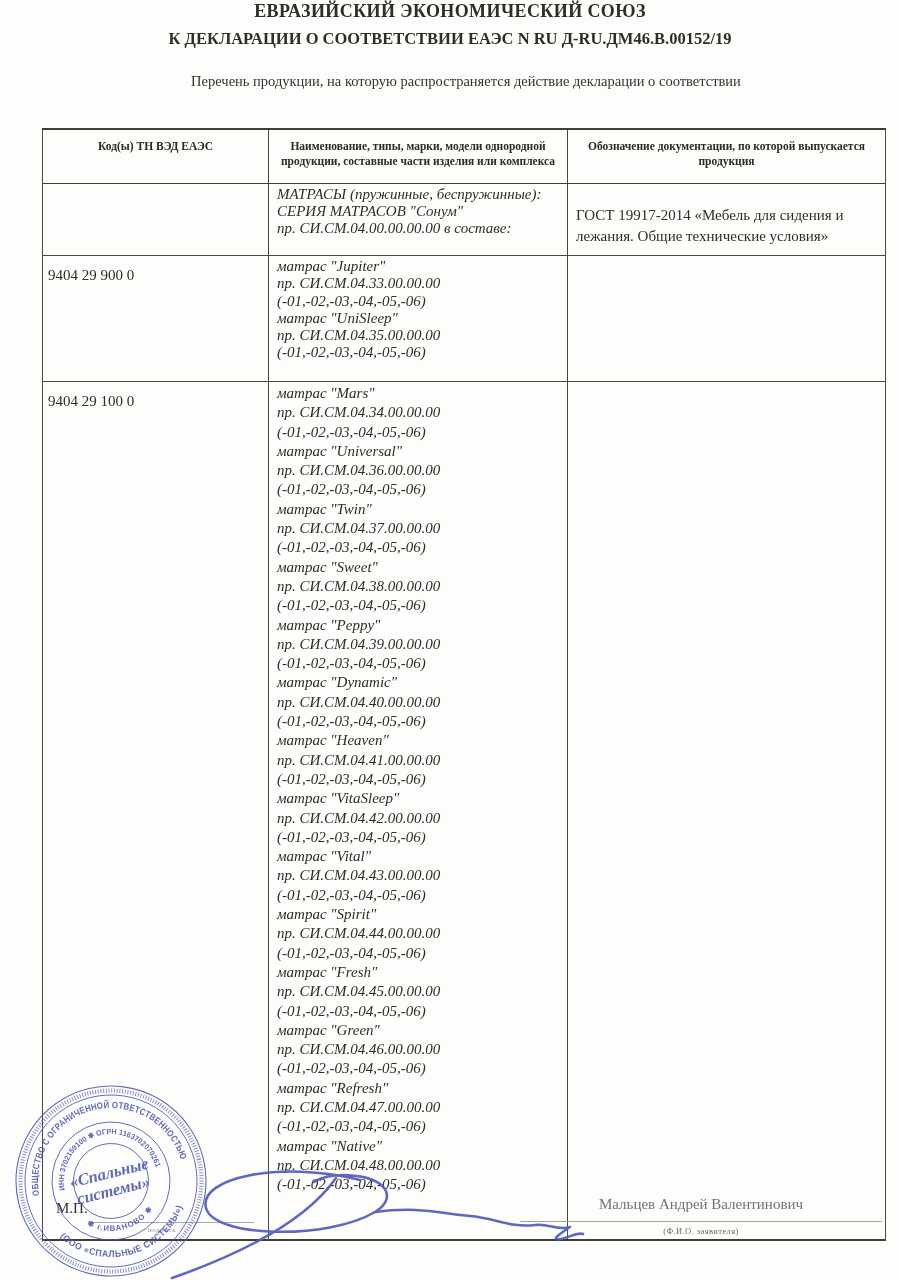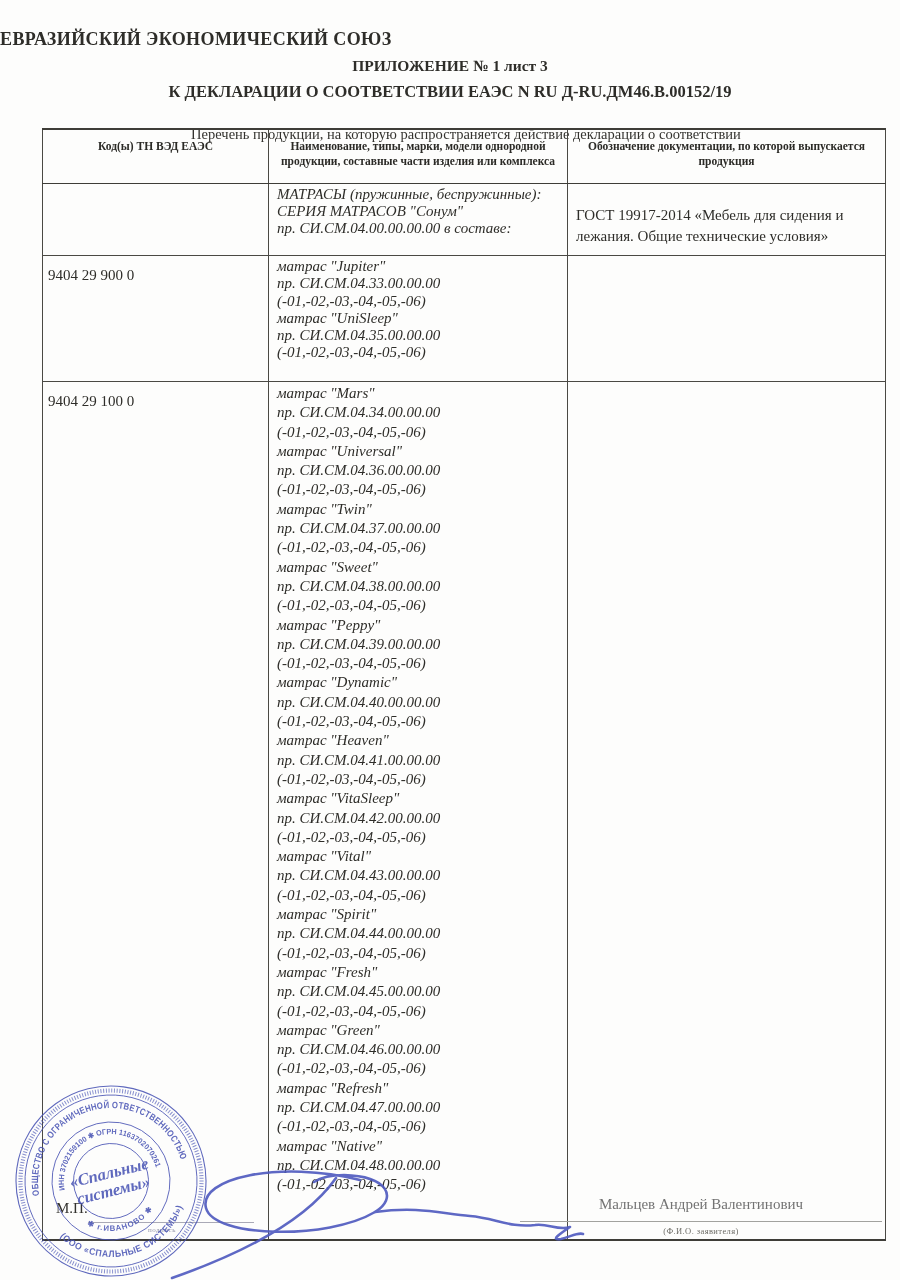--- a/index.html
+++ b/index.html
@@ -7,21 +7,21 @@
     width:900px; height:1280px;
     background:#ffffff;
     font-family:"Liberation Serif", serif;
     color:#2e2d29;
   }
   .page {
     position:relative; width:900px; height:1280px;
     background:#fdfdfc; overflow:hidden;
   }
   
-  .t1 { padding-top:29px; text-align:left; font-weight:bold; font-size:18px; letter-spacing:0.4px; }
+  .t1 { padding-top:1px; text-align:center; font-weight:bold; font-size:18px; letter-spacing:0.4px; }
   .t2 { text-align:center; font-weight:bold; font-size:15.5px; margin-top:7px; }
   .t3 { text-align:center; font-weight:bold; font-size:16.5px; margin-top:7px; }
   .subtitle { text-align:center; font-size:14.5px; margin-top:24px; color:#34332f;margin-left:32px; }
 
   
   table.products {
     position:absolute; left:42px; top:128px; width:843px;
     border-collapse:collapse; table-layout:fixed;
     border-top:2.5px solid #3e3d38;
     border-bottom:2px solid #3e3d38;
@@ -58,21 +58,20 @@
 
   .stamp-svg { position:absolute; left:5px; top:1082px; width:212px; height:198px; }
   .signature-svg { position:absolute; left:130px; top:1150px; width:470px; height:130px; }
 </style>
 </head>
 <body>
 
 <div class="page">
 
   <div class="t1">ЕВРАЗИЙСКИЙ ЭКОНОМИЧЕСКИЙ СОЮЗ</div>
-  <div class="t2">ПРИЛОЖЕНИЕ № 1 лист 3</div>
   <div class="t3">К ДЕКЛАРАЦИИ О СООТВЕТСТВИИ ЕАЭС N RU Д-RU.ДМ46.В.00152/19</div>
   <div class="subtitle">Перечень продукции, на которую распространяется действие декларации о соответствии</div>
 
   <table class="products">
     <colgroup>
       <col style="width:226px">
       <col style="width:299px">
       <col style="width:318px">
     </colgroup>
     <thead>

